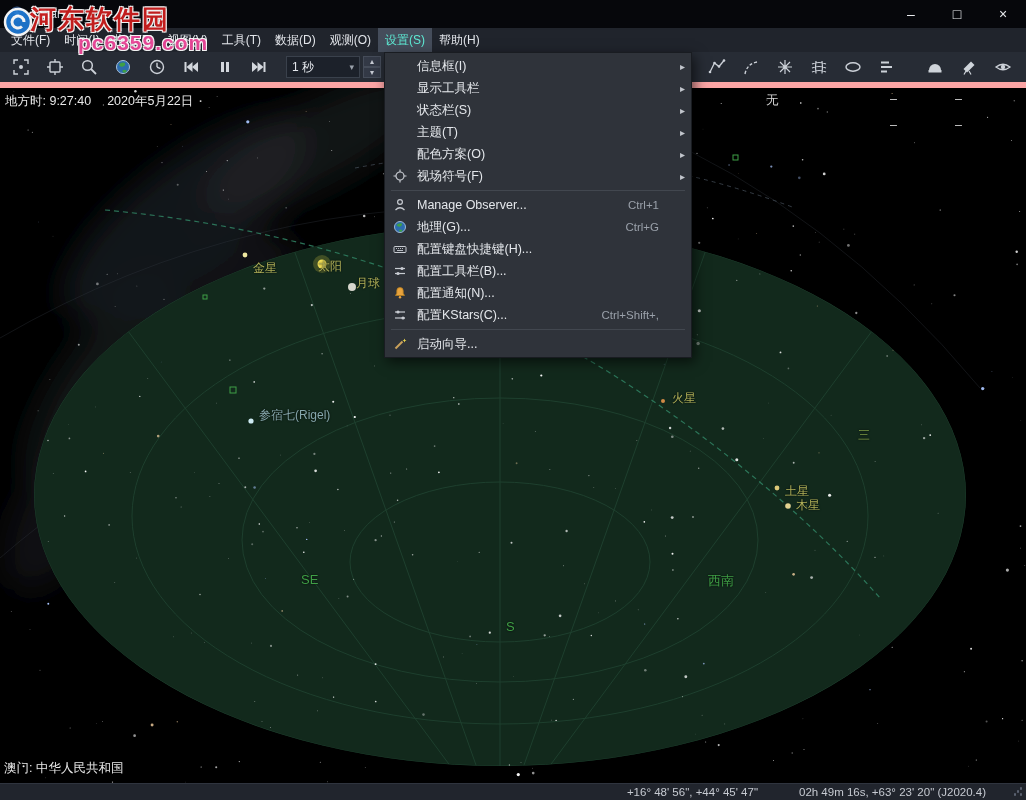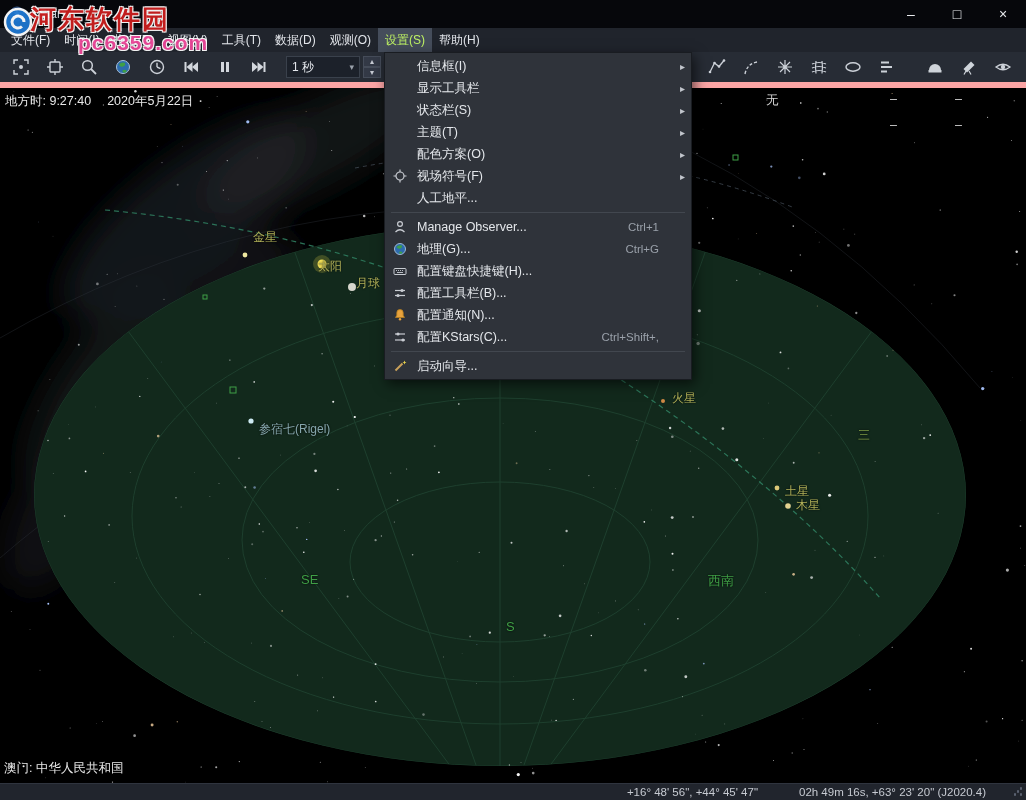--- a/index.html
+++ b/index.html
@@ -10,21 +10,21 @@
   
   .titlebar{flex:0 0 28px;height:28px;background:#06070b;display:flex;align-items:center;position:relative;}
   .app-icon{width:16px;height:16px;margin:0 6px 0 9px;flex:0 0 16px;}
   .title-text{font-size:12px;color:#c9cdd4;}
   .win-controls{margin-left:auto;display:flex;height:100%;}
   .win-btn{width:46px;height:100%;display:flex;align-items:center;justify-content:center;color:#e8eaee;font-size:14px;}
 
   
   .menubar{flex:0 0 24px;height:24px;background:#20242c;display:flex;align-items:stretch;padding-left:4px;font-size:12px;}
   .menu-item{display:flex;align-items:center;padding:0 7px;color:#e2e5ea;white-space:nowrap;}
-  .menu-item.active{background:#454d5b;color:#bef264;}
+  .menu-item.active{background:#454d5b;color:#5eead4;}
 
   
   .toolbar{flex:0 0 36px;height:36px;background:#272c35;border-bottom:6px solid #fca5a5;display:flex;align-items:center;gap:8px;padding:0 8px;}
   .tbtn{width:26px;height:26px;display:flex;align-items:center;justify-content:center;background:transparent;border:none;border-radius:3px;flex:0 0 26px;}
   .tbtn svg{display:block;}
   .tgroup{display:flex;gap:8px;align-items:center;}
   .tgroup.right{margin-left:auto;}
   .tgroup.right2{margin-left:14px;margin-right:2px;}
   .time-step{display:flex;align-items:center;margin-left:6px;}
   .spin-box{width:74px;height:22px;background:#1c212a;border:1px solid #3a414c;display:flex;align-items:center;padding:0 5px;color:#e4e7ec;font-size:12px;}
@@ -625,24 +625,24 @@
     </div>
 
     <div class="focus-box">
       <span style="left:766px;top:4px">无</span>
       <span style="left:890px;top:4px">–</span>
       <span style="left:955px;top:4px">–</span>
       <span style="left:890px;top:30px">–</span>
       <span style="left:955px;top:30px">–</span>
     </div>
 
-    <span class="sky-label lbl-planet" style="left:253px;top:141px">金星</span>
+    <span class="sky-label lbl-planet" style="left:253px;top:172px">金星</span>
     <span class="sky-label lbl-planet" style="left:318px;top:170px">太阳</span>
     <span class="sky-label lbl-planet" style="left:356px;top:187px">月球</span>
-    <span class="sky-label lbl-star" style="left:259px;top:333px">参宿七(Rigel)</span>
+    <span class="sky-label lbl-star" style="left:259px;top:319px">参宿七(Rigel)</span>
     <span class="sky-label lbl-planet" style="left:672px;top:302px">火星</span>
     <span class="sky-label lbl-planet" style="left:785px;top:395px">土星</span>
     <span class="sky-label lbl-planet" style="left:796px;top:409px">木星</span>
 
     <span class="sky-label lbl-cardinal" style="left:301px;top:484px">SE</span>
     <span class="sky-label lbl-cardinal" style="left:708px;top:484px">西南</span>
     <span class="sky-label lbl-cardinal" style="left:506px;top:531px">S</span>
     <span class="sky-label lbl-constellation" style="left:858px;top:339px">三</span>
 
     <div class="geo-box">
@@ -685,26 +685,20 @@
       <span class="micon">
           <svg width="14" height="14" viewBox="0 0 14 14" fill="none" stroke="#c8ccd2" stroke-width="1.2">
             <circle cx="7" cy="7" r="4"></circle>
             <path d="M7 .5 V3 M7 11 v2.5 M.5 7 H3 M11 7 h2.5"></path>
           </svg>
         </span>
       <span class="mlabel">视场符号(F)</span>
         <span class="msp"></span>
         <span class="marrow sub"></span>
     </div>
-    <div class="mrow">
-        <span class="micon"></span>
-        <span class="mlabel">人工地平...</span>
-        <span class="msp"></span>
-        <span class="marrow"></span>
-      </div>
     <div class="msep"></div>
     <div class="mrow">
       <span class="micon">
           <svg width="14" height="14" viewBox="0 0 14 14" fill="none" stroke="#c8ccd2" stroke-width="1.2">
             <circle cx="7" cy="4" r="2.4"></circle>
             <path d="M2.5 12 Q7 7.5 11.5 12"></path>
           </svg>
         </span>
       <span class="mlabel">Manage Observer...</span>
         <span class="msp"></span>

